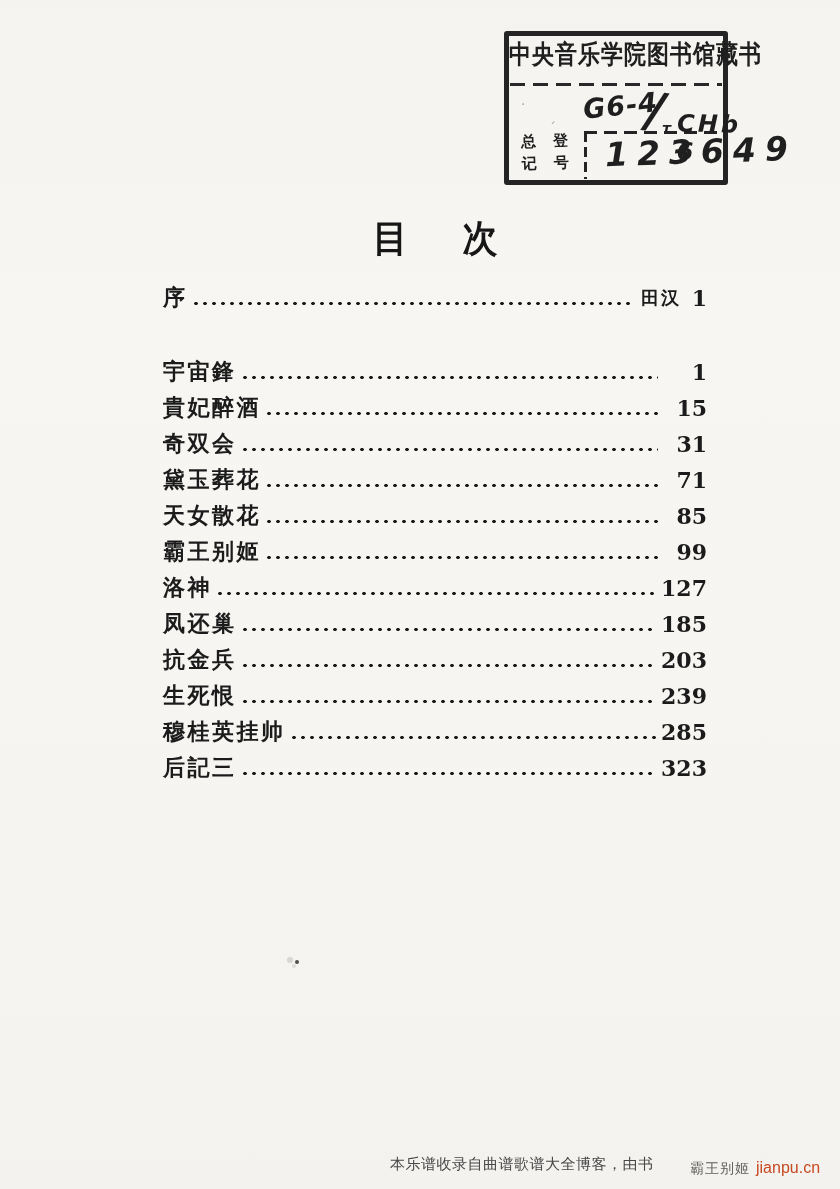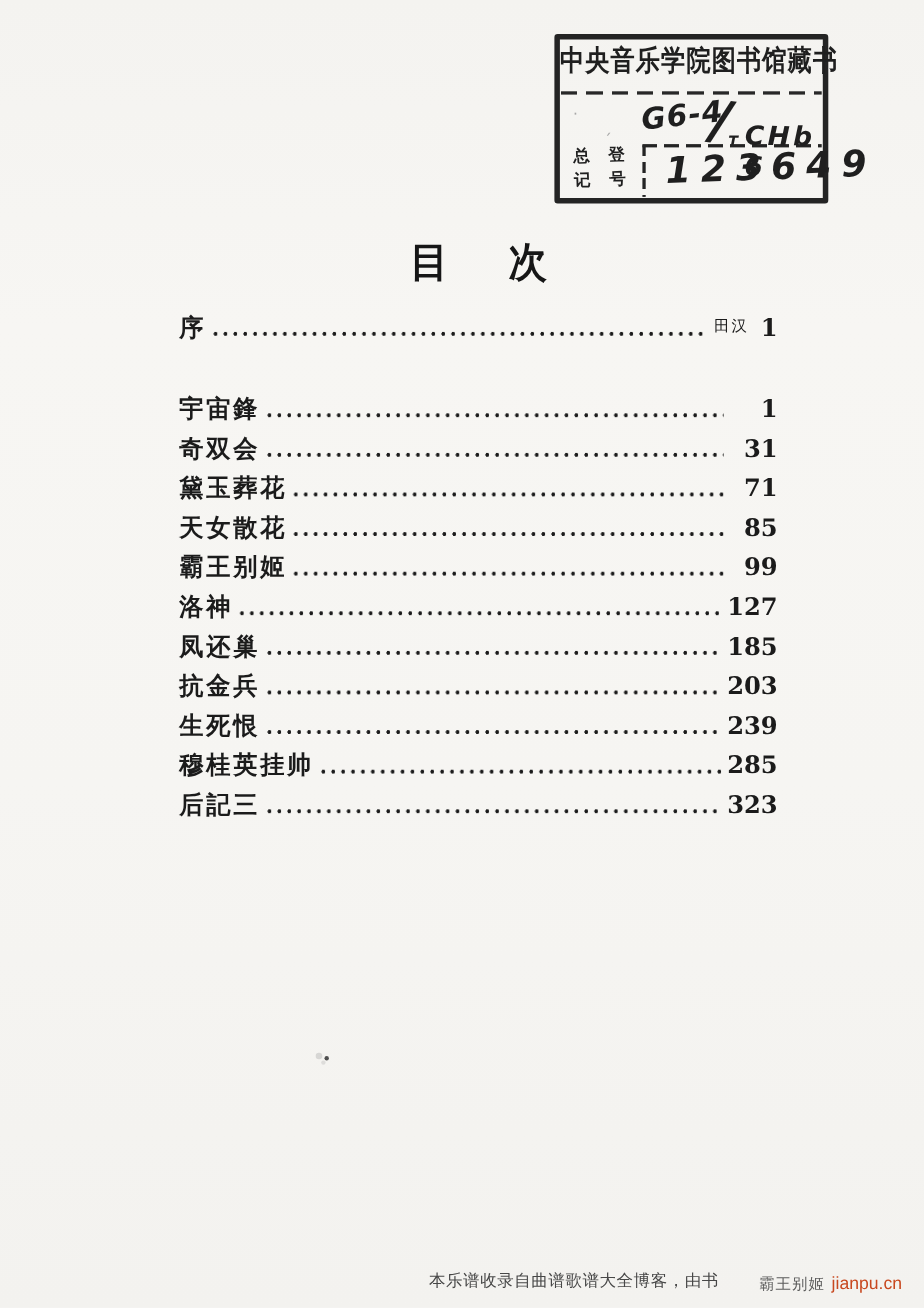--- a/index.html
+++ b/index.html
@@ -4,21 +4,21 @@
 <style>
   html,body { margin:0; padding:0; }
   .page {
     position:relative; width:840px; height:1189px; overflow:hidden;
     background:linear-gradient(180deg,#f4f3f0 0%,#f7f6f3 25%,#f6f5f2 60%,#f3f2ef 100%);
     font-family:"Liberation Serif", serif; color:#1b1b1b;
   }
 
   
   .stamp {
-    position:absolute; left:504px; top:31px; width:249px; height:154px;
+    position:absolute; left:504px; top:31px; width:224px; height:154px;
     border:5px solid #242424; border-radius:3px; box-sizing:border-box;
     color:#1f1f1f;
   }
   .stamp-name {
     position:absolute; top:4px; left:0; right:0; text-align:center;
     font-size:22px; font-weight:700; letter-spacing:1px;
     transform:scaleY(1.18); white-space:nowrap;
   }
   .stamp-div1 {
     position:absolute; top:47px; left:1px; right:1px; height:3px;
@@ -74,21 +74,21 @@
   .leader {
     flex:1; height:7px; margin:0 5px 4px 5px; align-self:flex-end;
     background-image:radial-gradient(circle at 3px 3.5px, #1b1b1b 1.5px, rgba(0,0,0,0) 2px);
     background-size:9px 7px; background-repeat:repeat-x;
   }
   .pg {
     font-size:22px; font-weight:600; min-width:44px; text-align:right;
     font-family:"DejaVu Serif",serif; line-height:26px; white-space:nowrap;
   }
   .pg-narrow { min-width:26px; }
-  .author { font-size:14px; font-weight:400; letter-spacing:2px; line-height:26px;
+  .author { font-size:18px; font-weight:700; letter-spacing:2px; line-height:26px;
             margin-left:2px; white-space:nowrap; }
 
   
   .speck {
     position:absolute; left:295px; top:960px; width:4px; height:4px;
     background:#4f4f4f; border-radius:50%;
     box-shadow:-7px -2px 0 1px rgba(160,160,160,0.35), -3px 4px 0 0 rgba(170,170,170,0.3);
   }
 
   
@@ -143,20 +143,25 @@
       <span class="author">田汉</span>
       <span class="pg pg-narrow">1</span>
     </div>
 
     <div class="toc-row">
       <span class="lbl">宇宙鋒</span>
       <span class="leader"></span>
       <span class="pg">1</span>
     </div>
     <div class="toc-row">
+      <span class="lbl">貴妃醉酒</span>
+      <span class="leader"></span>
+      <span class="pg">15</span>
+    </div>
+    <div class="toc-row">
       <span class="lbl">奇双会</span>
       <span class="leader"></span>
       <span class="pg">31</span>
     </div>
     <div class="toc-row">
       <span class="lbl">黛玉葬花</span>
       <span class="leader"></span>
       <span class="pg">71</span>
     </div>
     <div class="toc-row">

